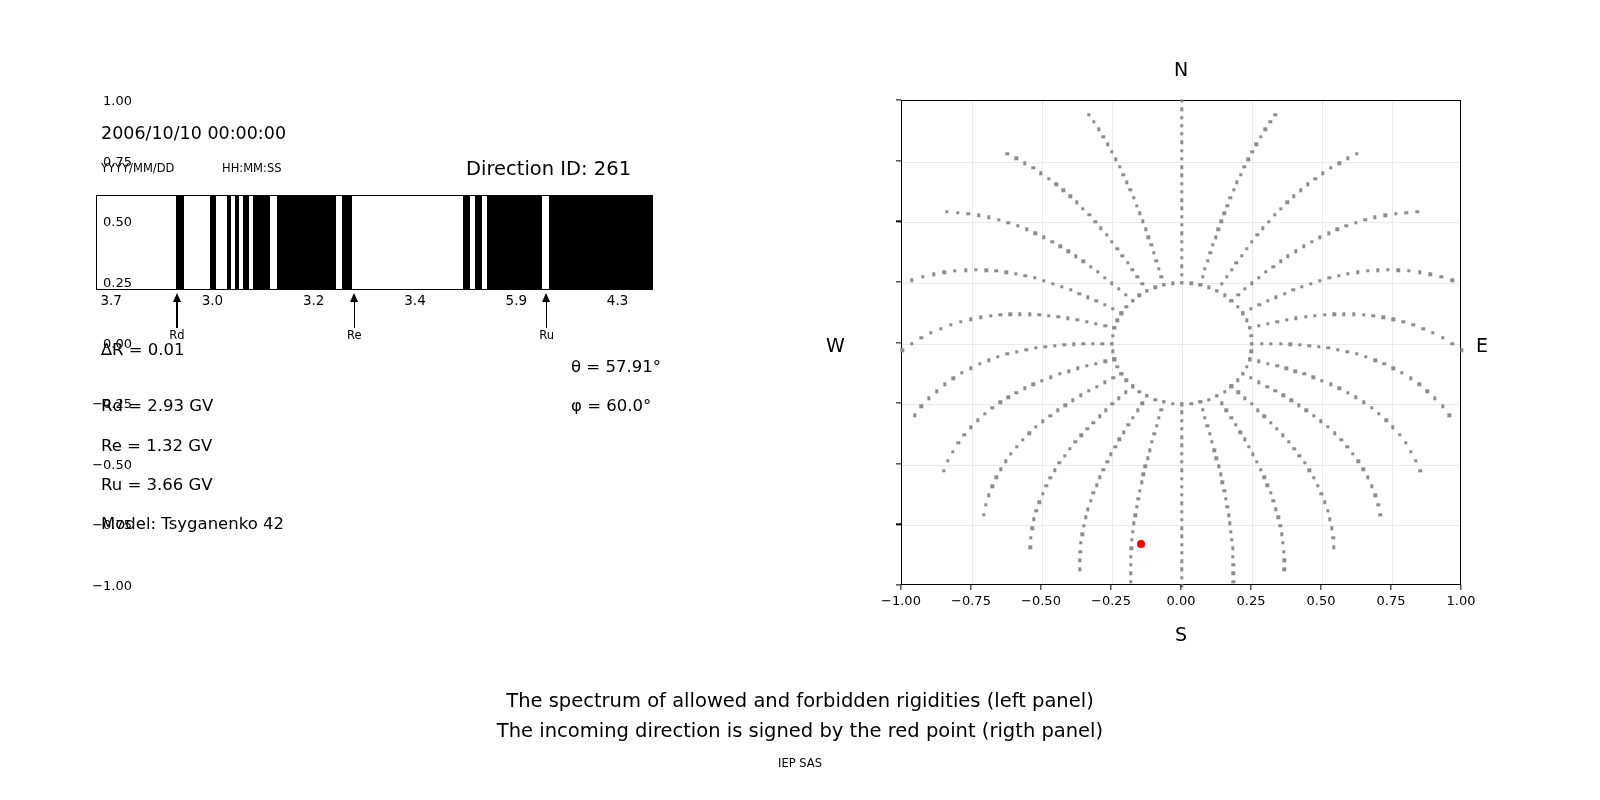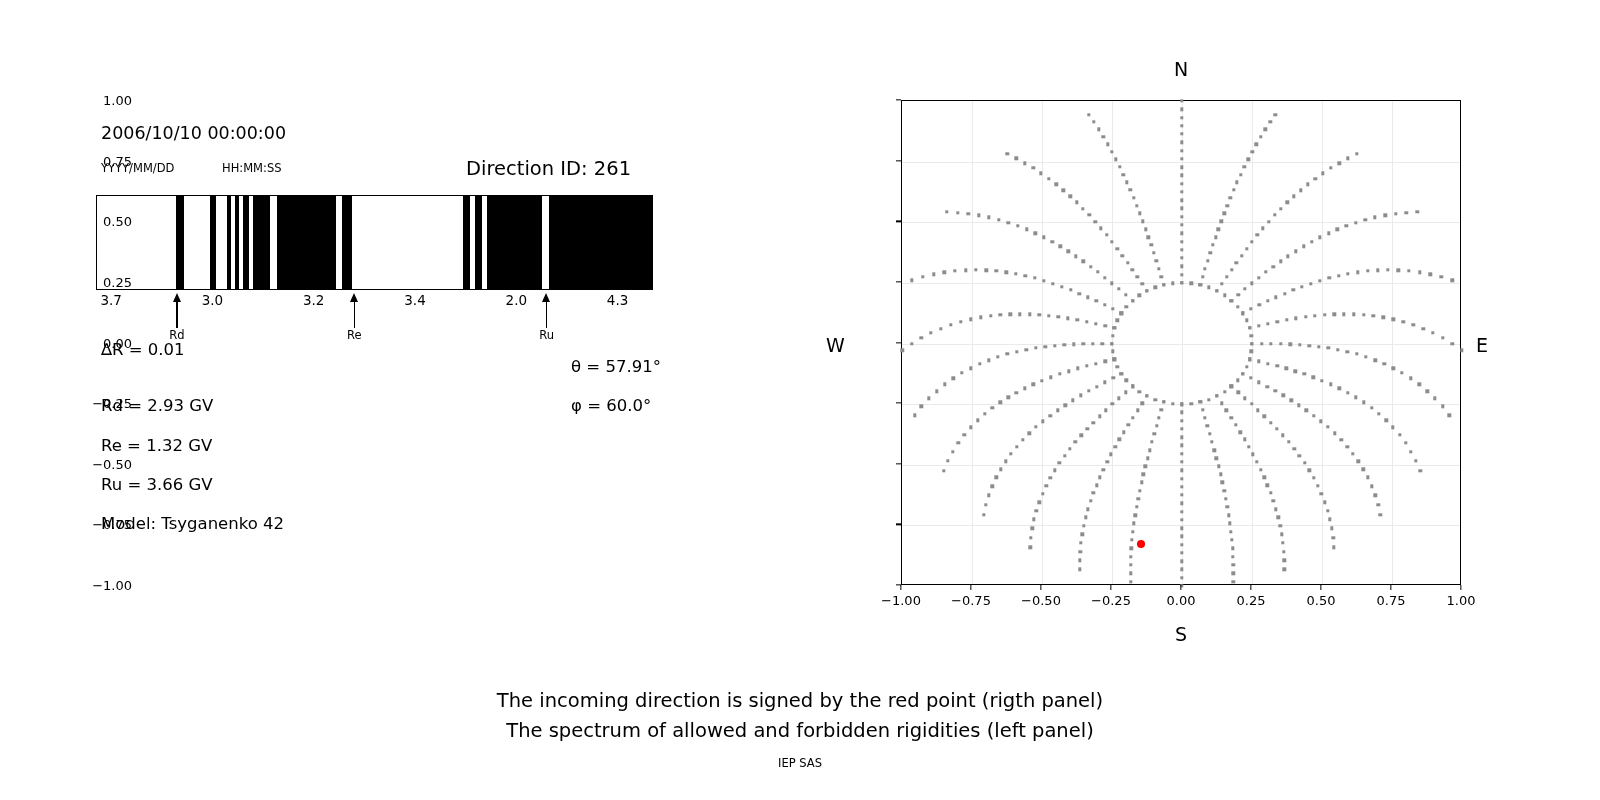--- a/index.html
+++ b/index.html
@@ -228,21 +228,21 @@
         <div class="band" style="left: 389.9px; width: 54.6873px;"></div>
         <div class="band" style="left: 451.676px; width: 105.324px;"></div>
       </div>
   </div>
 
   <div id="spectrum-axis">
       <div class="tick-label" style="left: 15.1909px;">3.7</div>
       <div class="tick-label" style="left: 116.464px;">3.0</div>
       <div class="tick-label" style="left: 217.736px;">3.2</div>
       <div class="tick-label" style="left: 319.009px;">3.4</div>
-      <div class="tick-label" style="left: 420.282px;">2.0</div>
+      <div class="tick-label" style="left: 420.282px;">5.9</div>
       <div class="tick-label" style="left: 521.555px;">4.3</div>
       <div class="marker" style="left: 81.0182px;">
         <div class="marker-arrow">
           <div class="marker-shaft"></div>
           <div class="marker-head"></div>
         </div>
         <div class="marker-label">Rd</div>
       </div>
       <div class="marker" style="left: 258.245px;">
         <div class="marker-arrow">
@@ -927,17 +927,17 @@
     <div class="xtick-mark" style="left: 1251px; top: 585px;"></div>
     <div class="xtick" style="left: 1321px; top: 593px;">0.50</div>
     <div class="xtick-mark" style="left: 1321px; top: 585px;"></div>
     <div class="xtick" style="left: 1391px; top: 593px;">0.75</div>
     <div class="xtick-mark" style="left: 1391px; top: 585px;"></div>
     <div class="xtick" style="left: 1461px; top: 593px;">1.00</div>
     <div class="xtick-mark" style="left: 1461px; top: 585px;"></div>
   </div>
 
 <div id="caption">
+  <div class="caption-line">The spectrum of allowed and forbidden rigidities (left panel)</div>
   <div class="caption-line">The incoming direction is signed by the red point (rigth panel)</div>
-  <div class="caption-line">The spectrum of allowed and forbidden rigidities (left panel)</div>
 </div>
 
 <div id="footer-credit">IEP SAS</div>
 
 </body></html>

